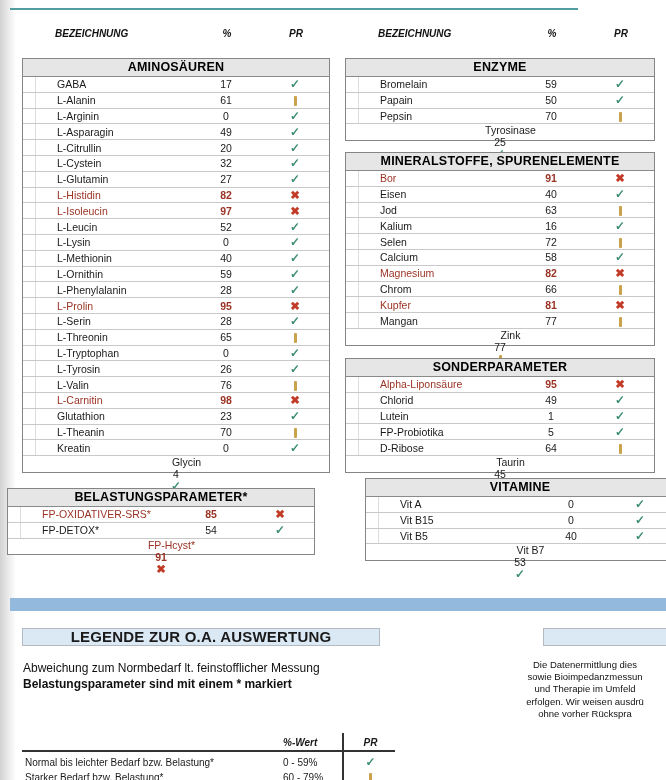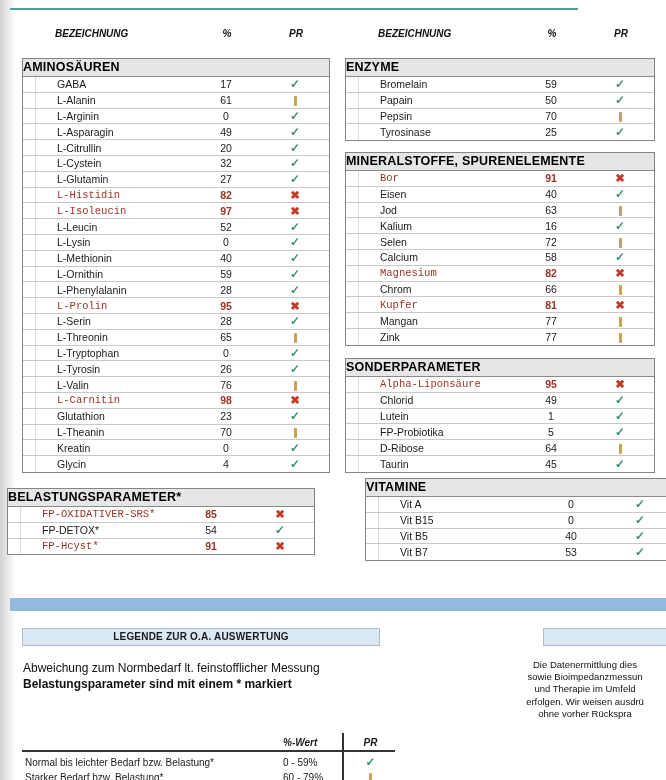--- a/index.html
+++ b/index.html
@@ -25,42 +25,42 @@
 
   
   .tbl{position:absolute;background:#fff;border:1px solid #858585;box-sizing:border-box;}
   #t-amino  {left:22px; top:58px; width:308px;}
   #t-belast {left:7px; top:488px;width:308px;}
   #t-enzyme {left:345px;top:58px; width:310px;}
   #t-mineral{left:345px;top:152px;width:310px;}
   #t-sonder {left:345px;top:358px;width:310px;}
   #t-vitamine{left:345px;top:478px;width:310px;margin-left:20px;}
   .tbl .hdr{height:17px;line-height:17px;background:#e6e6e6;border-bottom:1px solid #8a8a8a;
-    font-weight:bold;font-size:12.5px;text-align:left;letter-spacing:.2px;color:#000;}
+    font-weight:bold;font-size:12.5px;text-align:center;letter-spacing:.2px;color:#000;}
   .tbl .row{display:flex;height:15.8px;border-bottom:1px solid #c9c9c9;align-items:center;
     font-size:10.5px;box-sizing:border-box;}
-  .tbl .row:last-child{border-bottom:none;}
+  .tbl .row:last-child{border-bottom:none;flex-direction:column;}
   .row .sp{width:12px;align-self:stretch;border-right:1px solid #dcdcdc;}
   .row .nm{flex:1;padding-left:21px;white-space:nowrap;}
   .row .val{width:70px;text-align:center;}
   .row .pr{width:68px;text-align:center;}
-  .row.flag .nm{color:#9a3324;font-family:Liberation Mono, monospace;}
+  .row.flag .nm{color:#9a3324;}
   .row.flag .val{color:#9a3324;font-weight:bold;}
 
   
   .ic-ok{color:#3d8e74;font-weight:bold;font-size:12px;line-height:10px;}
   .ic-alert{color:#c23b26;font-weight:bold;font-size:11.5px;line-height:10px;}
   .ic-warn{display:inline-block;width:3px;height:10px;background:#c9a24b;border-radius:1px;vertical-align:middle;}
 
   
   .bluebar{position:absolute;left:10px;top:598px;width:656px;height:13px;background:#93badc;}
 
   
   .blue-title{position:absolute;top:628px;height:16px;line-height:16px;background:#dbe9f5;
-    border:1px solid #b3bac2;font-size:10px;font-weight:bold;text-align:center;letter-spacing:.2px;box-sizing:content-box;}
+    border:1px solid #b3bac2;font-size:15px;font-weight:bold;text-align:center;letter-spacing:.2px;box-sizing:content-box;}
   #legend-title{left:22px;width:356px;}
   #right-title{left:543px;width:150px;}
   .legend-line{position:absolute;left:23px;font-size:12px;color:#111;}
   #legend-l1{top:661px;}
   #legend-l2{top:677px;font-weight:bold;text-align:center;}
   .legend-table{position:absolute;left:22px;top:701px;width:373px;border-bottom:7px solid #f9a8d4;margin-top:32px;}
   .legend-table .vline{position:absolute;left:320px;top:0;bottom:0;width:2px;background:#333;}
   .lt-hdr{display:flex;height:19px;align-items:flex-end;border-bottom:2px solid #333;
     font-size:10px;font-weight:bold;font-style:italic;box-sizing:border-box;padding-bottom:2px;}
   .lt-label{width:254px;padding-left:3px;}

